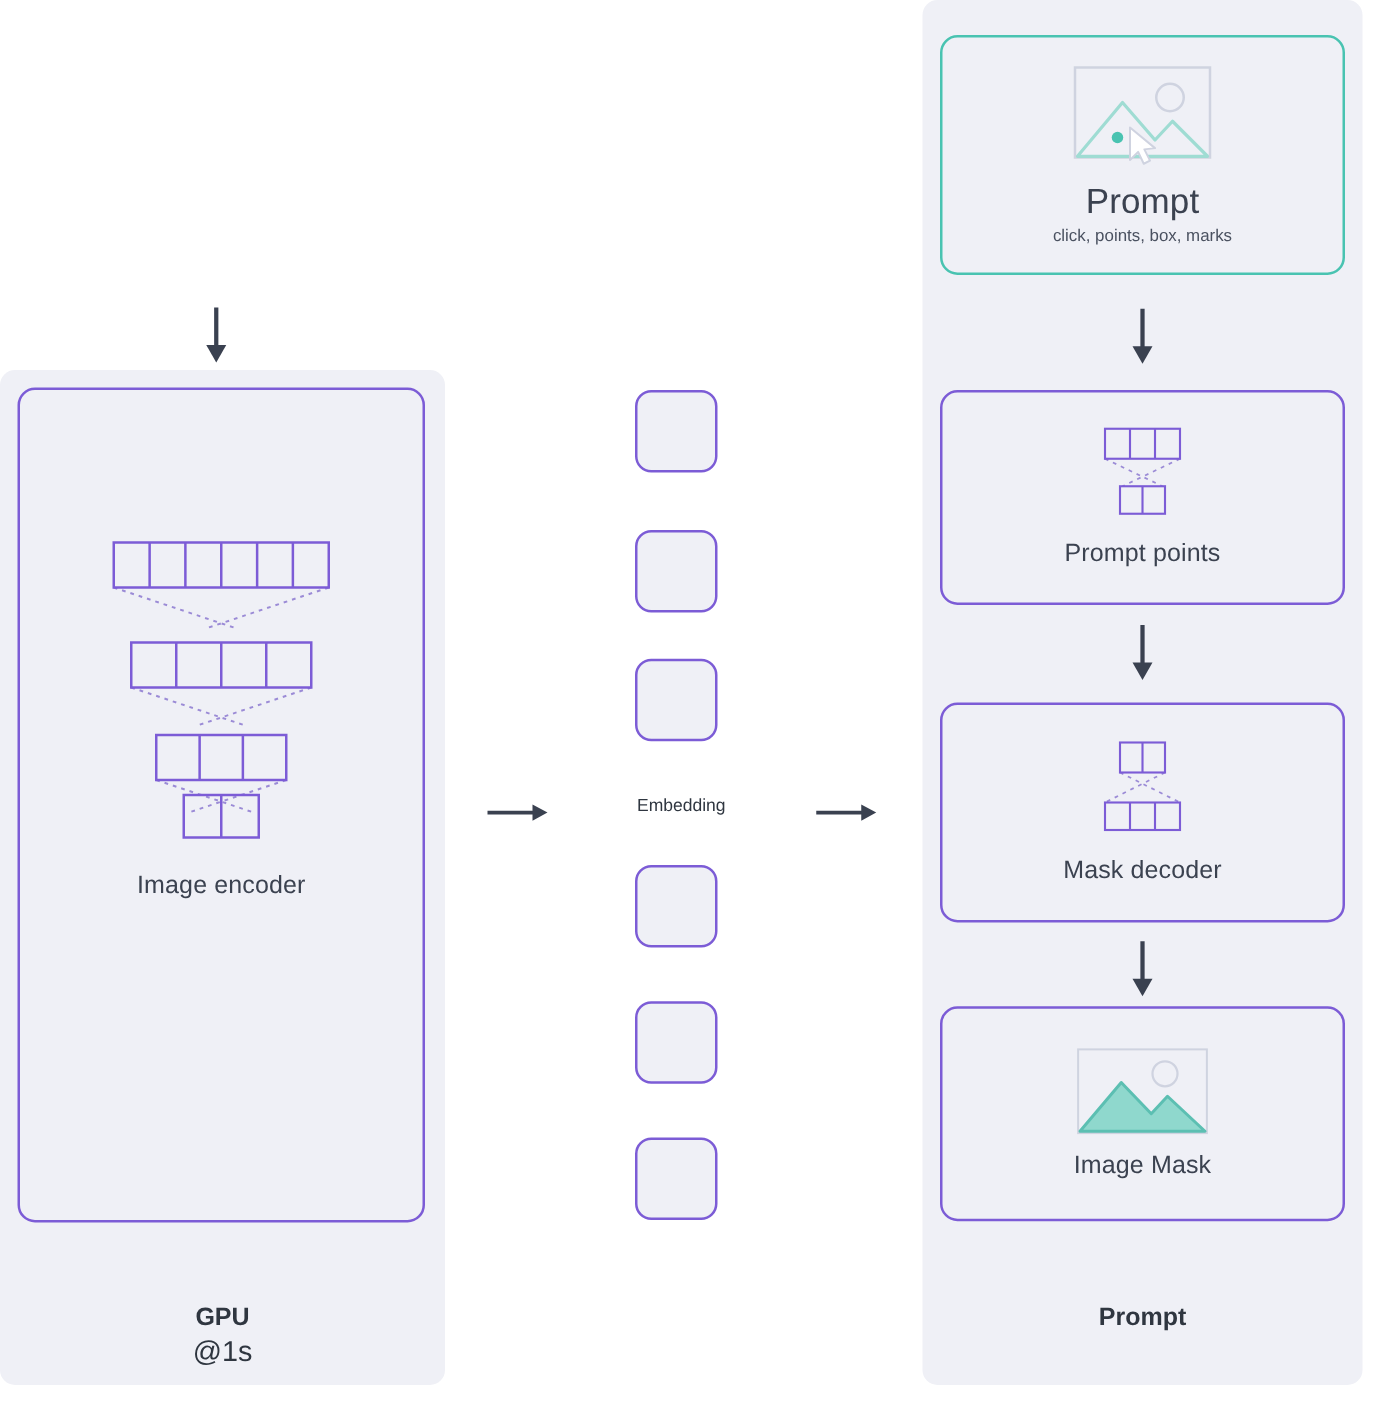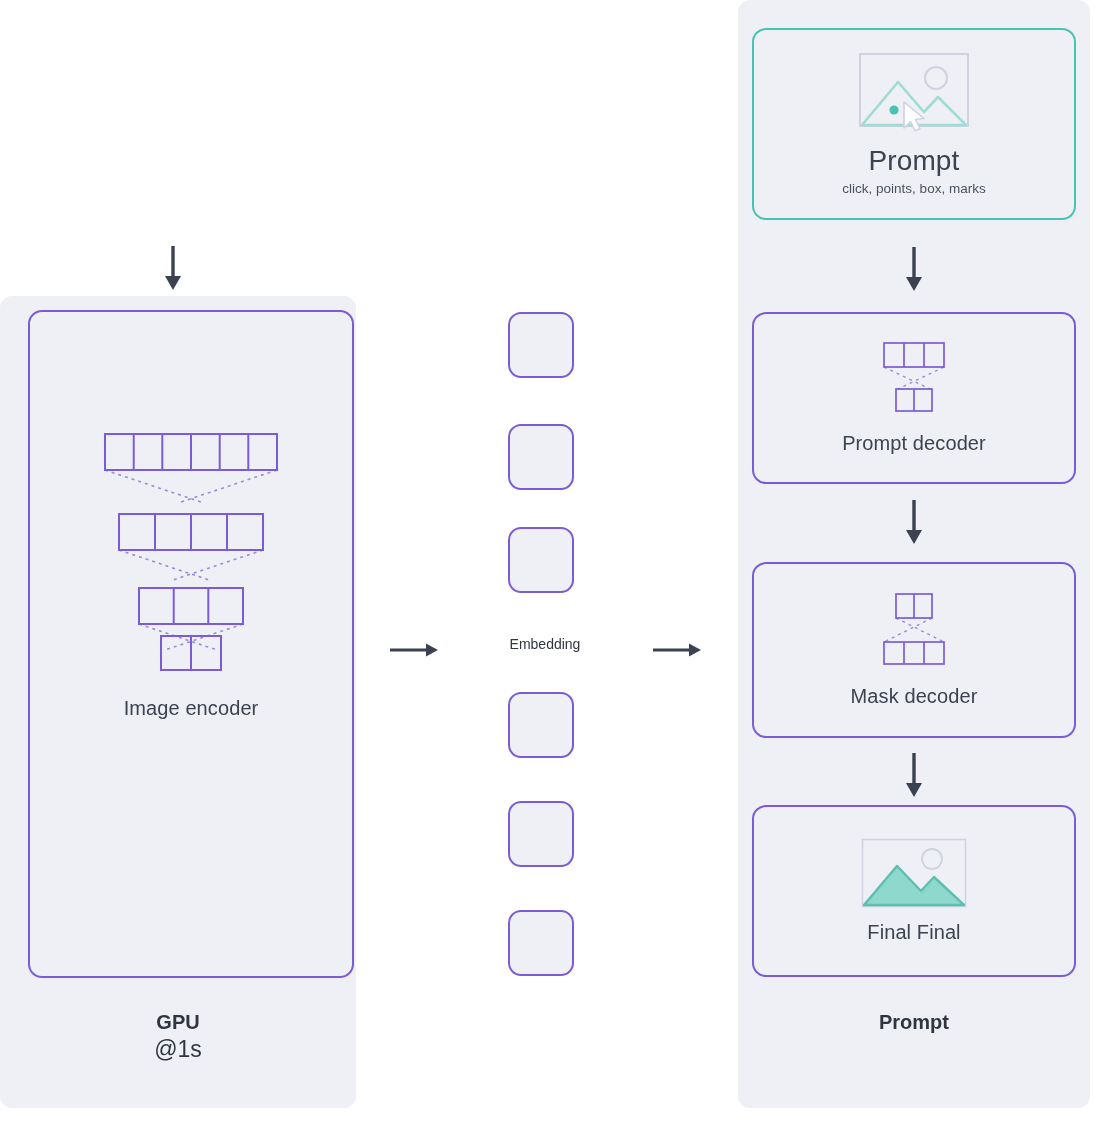--- a/index.html
+++ b/index.html
@@ -15,21 +15,21 @@
   #gpu-panel{left:0px;top:296px;width:356px;height:812px;}
   #browser-panel{left:738px;top:0px;width:352px;height:1108px;}
 
   
   .card{position:absolute;background:#eff0f6;border-radius:14px;box-sizing:border-box;
         display:flex;flex-direction:column;align-items:center;justify-content:center;}
   .card.teal{border:2.5px solid #49c3b1;}
   .card.purple{border:2.5px solid #7c5cd6;}
 
   #image-card{left:8px;top:28px;width:330px;height:192px;}
-  #image-encoder-card{left:28px;top:310px;width:326px;height:668px;}
+  #image-encoder-card{left:14px;top:310px;width:326px;height:668px;}
   #prompt-card{left:752px;top:28px;width:324px;height:192px;}
   #prompt-encoder-card{left:752px;top:312px;width:324px;height:172px;}
   #mask-decoder-card{left:752px;top:562px;width:324px;height:176px;}
   #final-mask-card{left:752px;top:805px;width:324px;height:172px;}
 
   .card-label{font-size:20px;color:#3b4250;letter-spacing:.1px;line-height:1.2;text-align:center;}
   .card-label.strong{font-weight:400;font-size:28px;}
   .card-sub{font-size:13.5px;color:#4a5160;margin-top:3px;text-align:center;}
 
   
@@ -45,21 +45,21 @@
           border-radius:13px;background:#eff0f6;box-sizing:border-box;}
   #embedding-label{position:absolute;left:455px;top:636px;width:180px;text-align:center;
                    font-size:14px;color:#2f3640;}
 
   
   .stack{position:absolute;}
   .stack svg{display:block;overflow:visible;}
 
   
   .caption{position:absolute;text-align:center;line-height:1.25;}
-  .caption .t1{font-weight:700;font-size:20px;color:#2f3640;}
+  .caption .t1{font-weight:700;font-size:20px;color:#2f3640;margin-top:32px;}
   .caption .t2{font-size:23px;color:#2f3640;}
   #gpu-caption{left:0px;top:1010px;width:356px;}
   #browser-caption{left:738px;top:1010px;width:352px;}
 </style>
 </head>
 <body>
 
 <div class="stage">
 
   <div class="panel" id="gpu-panel"></div>
@@ -178,21 +178,21 @@
           <rect x="30" y="4" width="60" height="24"></rect>
           <line x1="50" y1="4" x2="50" y2="28"></line>
           <line x1="70" y1="4" x2="70" y2="28"></line>
         </g>
         <g fill="none" stroke="#7c5cd6" stroke-width="1.7">
           <rect x="42" y="50" width="36" height="22"></rect>
           <line x1="60" y1="50" x2="60" y2="72"></line>
         </g>
       </svg>
     </span>
-    <div class="card-label" style="margin-top:14px;">Prompt decoder</div>
+    <div class="card-label" style="margin-top:14px;">Prompt points</div>
   </div>
 
   <span class="arrow-down" style="left:901px;top:498px;">
     <svg width="26" height="48" viewBox="0 0 26 48">
       <line x1="13" y1="2" x2="13" y2="36" stroke="#3a4150" stroke-width="3.4"></line>
       <path d="M13 46 L5 32 L21 32 Z" fill="#3a4150"></path>
     </svg>
   </span>
 
   <div class="card purple" id="mask-decoder-card">
@@ -224,20 +224,20 @@
   </span>
 
   <div class="card purple" id="final-mask-card">
     <span class="pic">
       <svg width="106" height="70" viewBox="0 0 106 70" aria-hidden="true">
         <rect x="1.5" y="1.5" width="103" height="67" fill="none" stroke="#cfd3e0" stroke-width="1.6"></rect>
         <circle cx="71" cy="21" r="10" fill="none" stroke="#cfd3e0" stroke-width="1.8"></circle>
         <path d="M3 67 L36 28 L60 53 L73 39 L103 67 Z" fill="#8fd8cd" stroke="#5cbfb2" stroke-width="2.4" stroke-linejoin="round"></path>
       </svg>
     </span>
-    <div class="card-label" style="margin-top:12px;">Final Final</div>
+    <div class="card-label" style="margin-top:12px;">Image Mask</div>
   </div>
 
   <div class="caption" id="browser-caption">
     <div class="t1">Prompt</div>
   </div>
 
 </div>
 
 </body></html>

